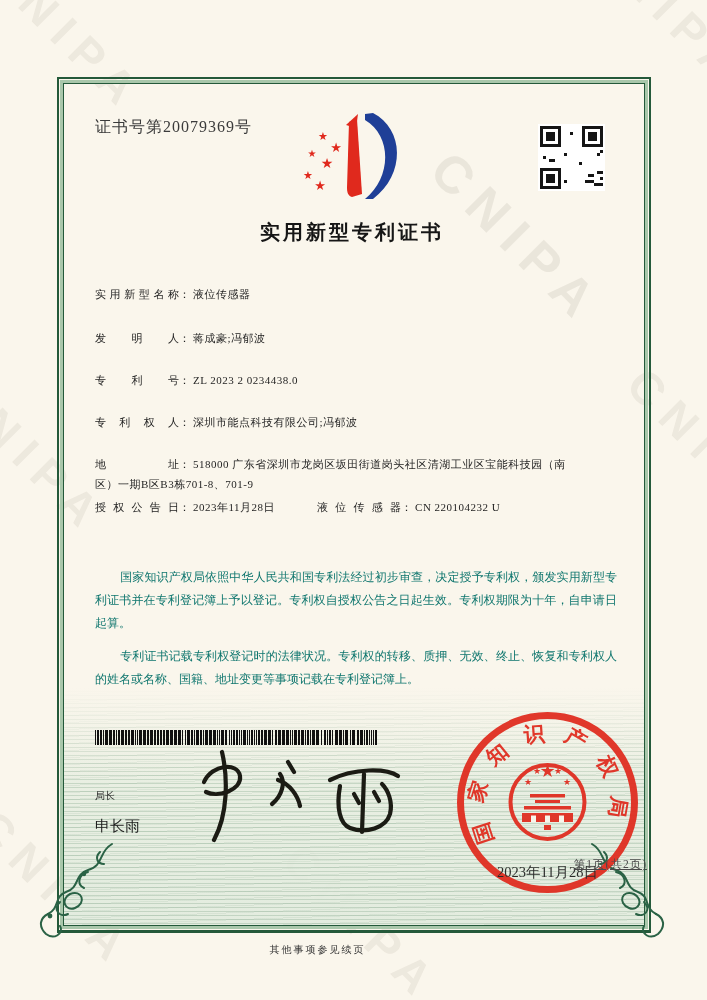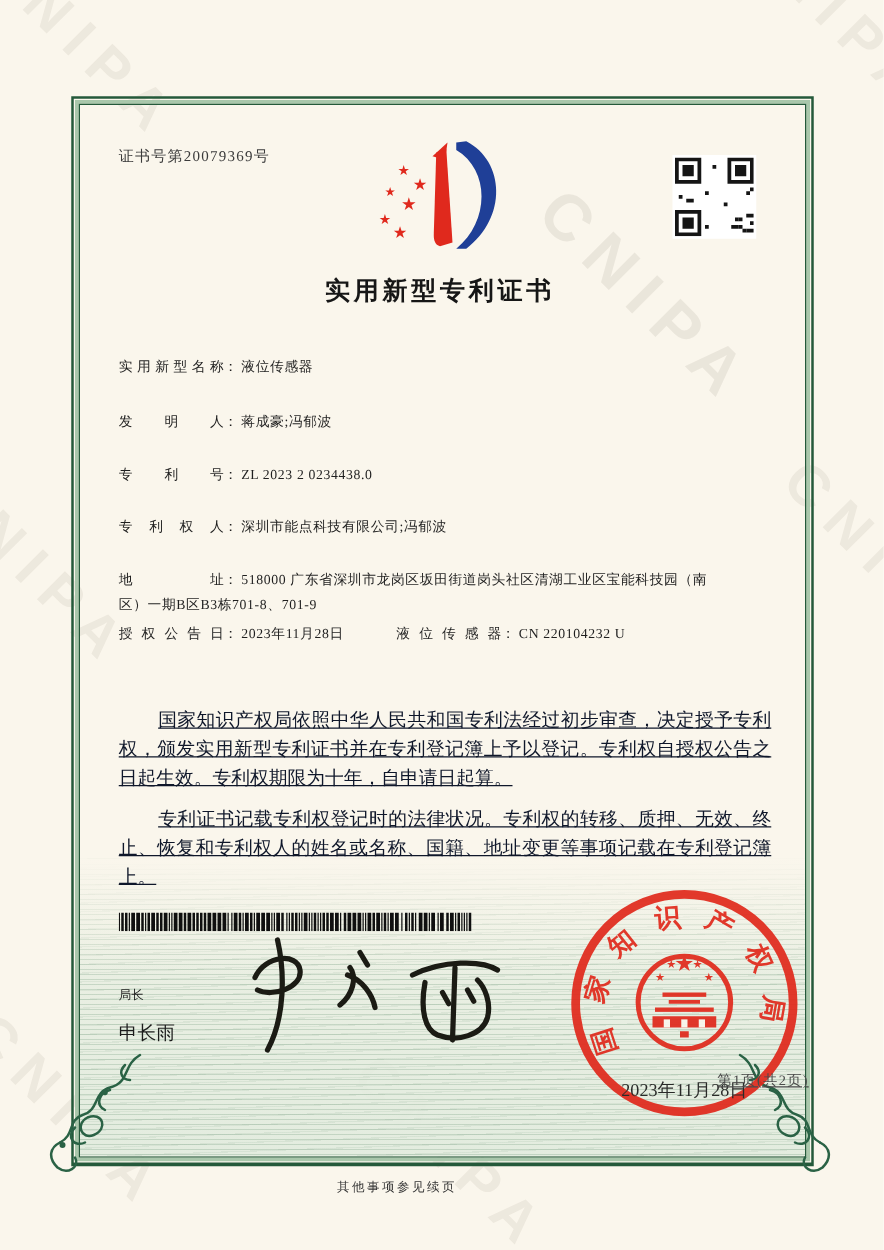--- a/index.html
+++ b/index.html
@@ -22,40 +22,40 @@
   .guilloche{position:absolute;left:5px;right:5px;bottom:5px;top:608px;
       background-color:transparent;
       background-image:
         linear-gradient(180deg,#faf6ec 0px, rgba(250,246,236,0) 95px),
         repeating-linear-gradient(180deg, rgba(118,158,128,0.30) 0 1px, rgba(0,0,0,0) 1px 4px),
         repeating-linear-gradient(178deg, rgba(118,158,128,0.12) 0 1px, rgba(0,0,0,0) 1px 7px),
         linear-gradient(180deg, rgba(226,236,222,0.55), #e3ecdf);}
 
   .corner-flourish{position:absolute;pointer-events:none;}
 
-  .cert-no{position:absolute;left:95px;top:117px;font-size:12px;color:#3b3b3b;letter-spacing:1px;}
+  .cert-no{position:absolute;left:95px;top:117px;font-size:16px;color:#3b3b3b;letter-spacing:1px;}
 
   .logo{position:absolute;left:283px;top:104px;}
   .qr{position:absolute;left:538px;top:124px;background:#fff;padding:2px;}
 
   .title{position:absolute;left:57px;width:590px;top:219px;text-align:center;
       font-size:20px;font-weight:bold;color:#161616;letter-spacing:3px;}
 
   .fields{position:absolute;left:95px;top:284px;width:478px;font-size:11px;color:#1f1f1f;line-height:20px;}
   .frow{margin-bottom:22px;}
   .frow.m-name{margin-bottom:24px;}
   .frow.m-inv{}
   .frow.m-addr{margin-bottom:3px;}
   .flabel{display:inline-block;width:84px;text-align:justify;text-align-last:justify;vertical-align:top;}
   .fcolon{display:inline-block;width:14px;vertical-align:top;}
   .fvalue{letter-spacing:0.5px;}
   .grant-no-pair{margin-left:42px;}
 
-  .paras{position:absolute;left:95px;top:566px;width:522px;font-size:15px;line-height:23px;
-      color:#0f172a;text-align:justify;text-decoration:underline;}
+  .paras{position:absolute;left:95px;top:566px;width:522px;font-size:12px;line-height:23px;
+      color:#0f766e;text-align:justify;}
   .paras p{margin:0 0 10px 0;text-indent:2.1em;}
 
   .barcode{position:absolute;left:95px;top:730px;}
 
   .official-title{position:absolute;left:95px;top:789px;font-size:10px;color:#1c1c1c;
       font-family:"Liberation Sans","DejaVu Sans",sans-serif;}
   .official-name{position:absolute;left:95px;top:817px;font-size:15px;color:#1c1c1c;
       font-family:"Liberation Sans","DejaVu Sans",sans-serif;}
 
   .signature{position:absolute;left:182px;top:740px;}

